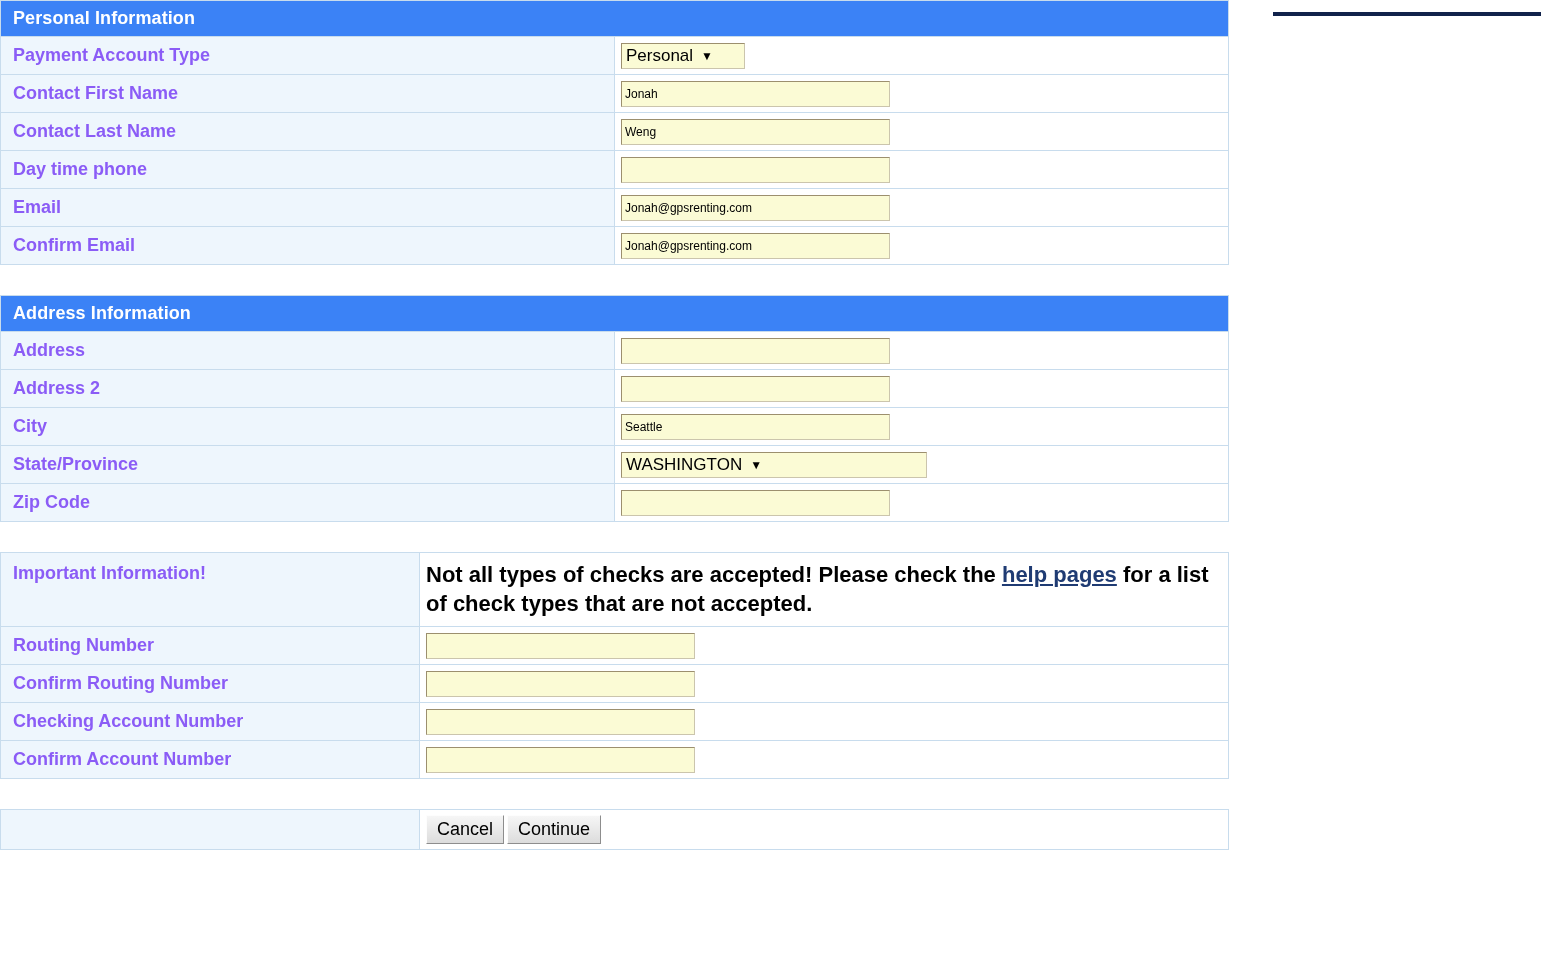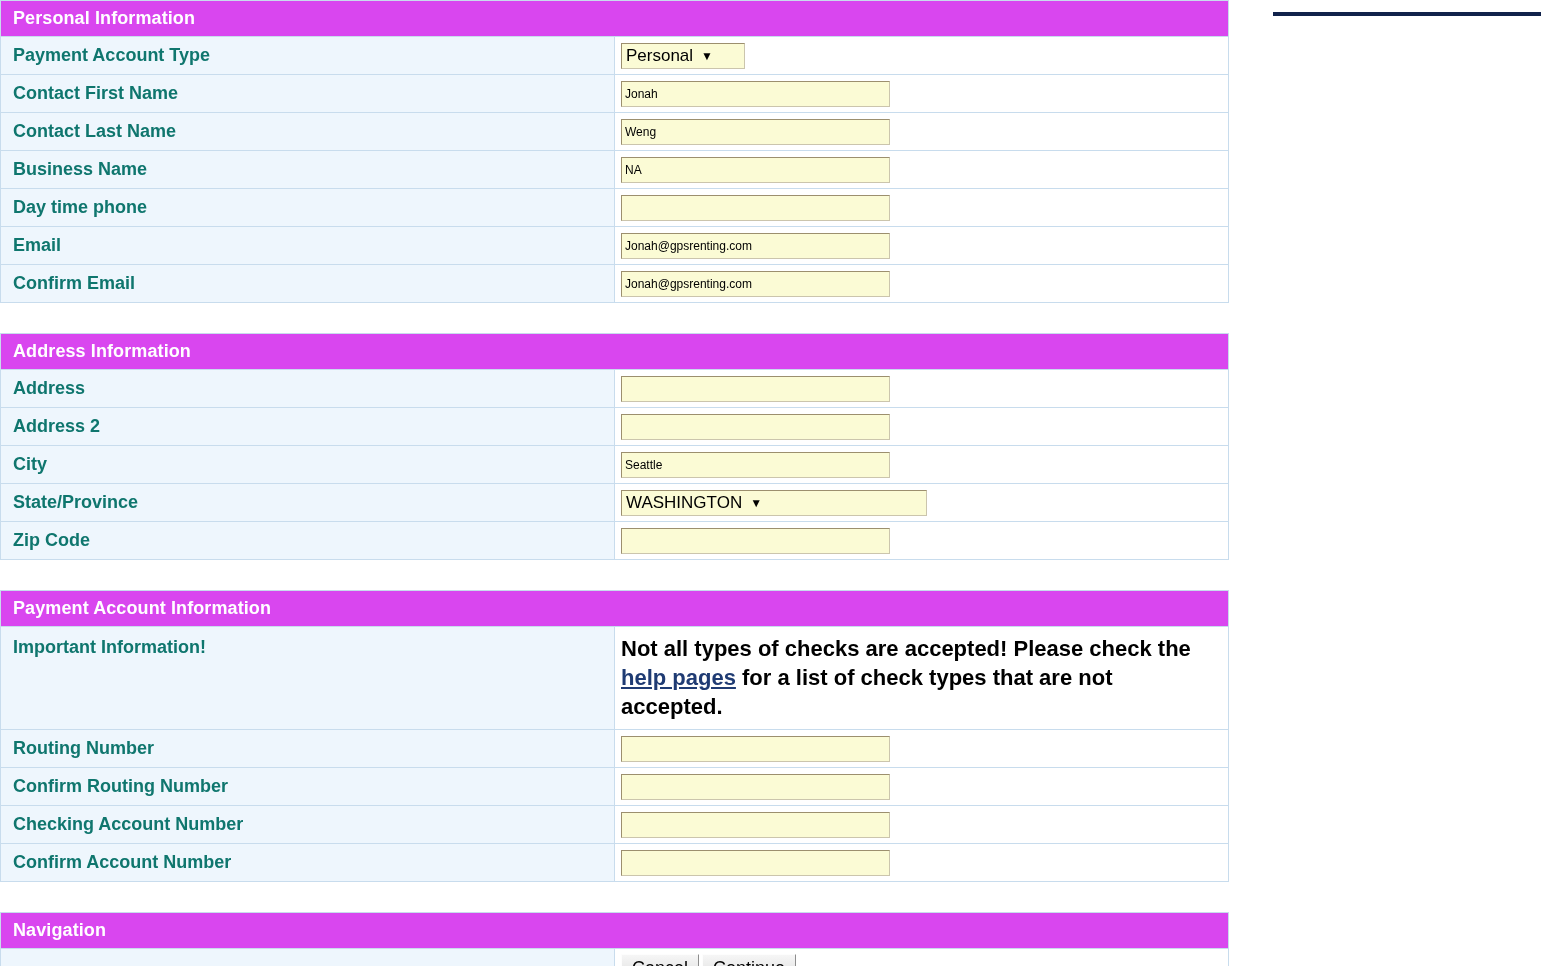--- a/index.html
+++ b/index.html
@@ -35,40 +35,40 @@
     width: 1229px;
     border-collapse: collapse;
     table-layout: fixed;
     margin: 0 0 30px 0;
     border: 1px solid #b9cde0;
     border-top: none;
   }
   .section.last { margin-bottom: 0; }
 
   .sec-head td {
-    background: #d946ef;
+    background: #3b82f6;
     color: #ffffff;
     font-size: 19px;
     font-weight: bold;
     padding: 6px 0 7px 12px;
     letter-spacing: .1px;
     line-height: 22px;
     border: none;
   }
 
   .section td {
     border: 1px solid #c8dced;
     font-size: 18px;
     vertical-align: middle;
   }
   td.lbl {
     width: 406px;
     background: #eef6fd;
     font-weight: bold;
-    color: #0f766e;
+    color: #8b5cf6;
     padding: 6px 0 7px 12px;
     line-height: 24px;
   }
   td.val {
     background: #ffffff;
     padding: 5px 0 5px 6px;
   }
   td.lbl.tall { vertical-align: top; padding-top: 8px; }
   td.val.note {
     font-weight: bold;
@@ -201,26 +201,20 @@
           <span class="txt">Jonah</span>
         </td>
       </tr>
       <tr>
         <td class="lbl">Contact Last Name</td>
         <td class="val">
           <span class="txt">Weng</span>
         </td>
       </tr>
       <tr>
-        <td class="lbl">Business Name</td>
-        <td class="val">
-          <span class="txt">NA</span>
-        </td>
-      </tr>
-      <tr>
         <td class="lbl">Day time phone</td>
         <td class="val">
           <span class="txt"></span>
         </td>
       </tr>
       <tr>
         <td class="lbl">Email</td>
         <td class="val">
           <span class="txt">Jonah@gpsrenting.com</span>
         </td>
@@ -270,23 +264,20 @@
         <td class="lbl">Zip Code</td>
         <td class="val">
           <span class="txt"></span>
         </td>
       </tr>
     </tbody>
       </table>
 
     <table class="section">
       <tbody>
-          <tr class="sec-head">
-        <td colspan="2">Payment Account Information</td>
-      </tr>
       <tr>
         <td class="lbl tall">Important Information!</td>
         <td class="val note">
           <span>Not all types of checks are accepted!  Please check the </span><a class="link" href="#">help pages</a><span> for a list of check types that are not accepted.</span>
         </td>
       </tr>
       <tr>
         <td class="lbl">Routing Number</td>
         <td class="val">
           <span class="txt"></span>
@@ -308,23 +299,20 @@
         <td class="lbl">Confirm Account Number</td>
         <td class="val">
           <span class="txt"></span>
         </td>
       </tr>
     </tbody>
       </table>
 
     <table class="section last">
       <tbody>
-          <tr class="sec-head">
-        <td colspan="2">Navigation</td>
-      </tr>
       <tr>
         <td class="lbl">&nbsp;</td>
         <td class="val">
           <button class="btn" type="button">Cancel</button><button class="btn" type="button">Continue</button>
         </td>
       </tr>
     </tbody>
       </table>
 
   </div>

